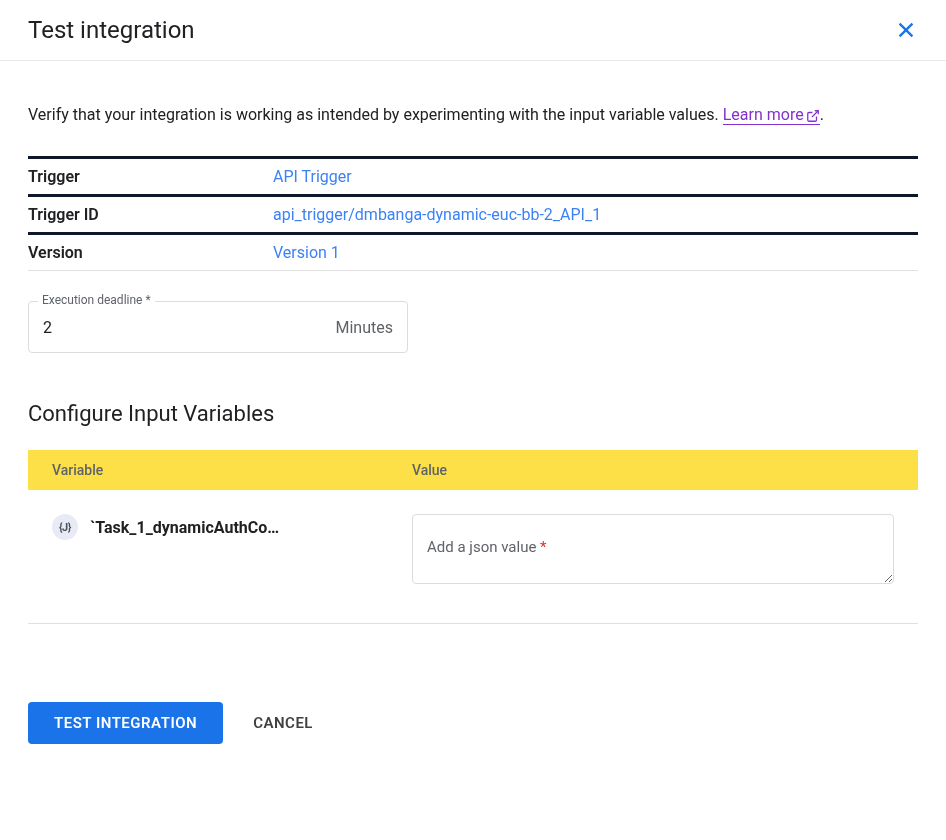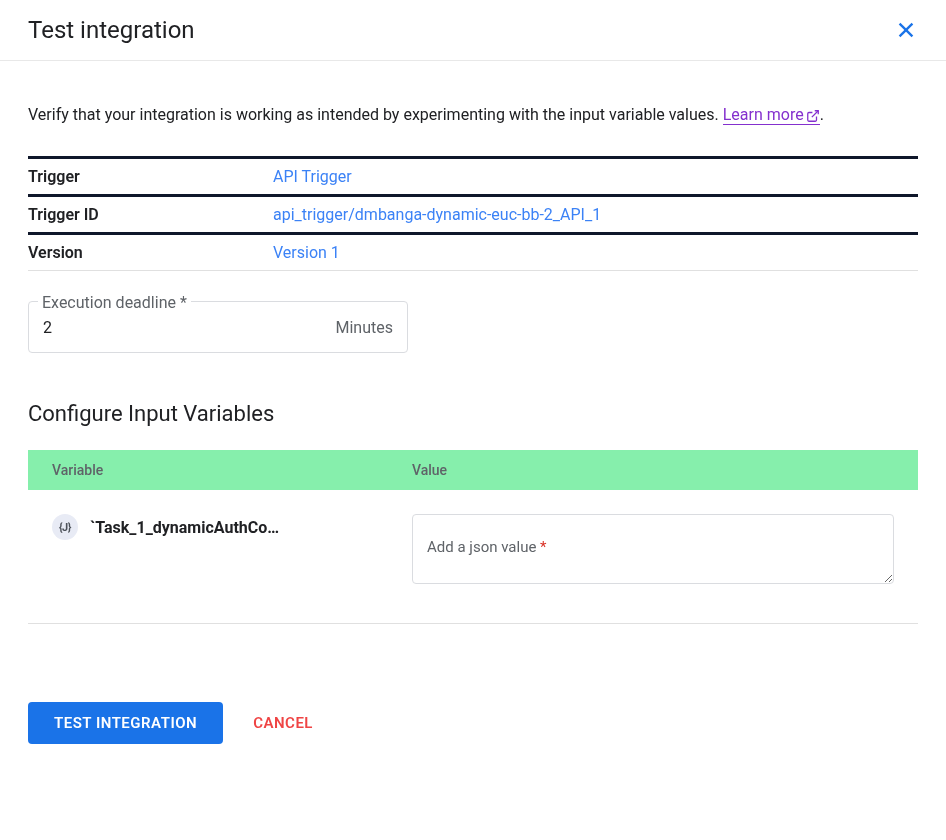--- a/index.html
+++ b/index.html
@@ -86,21 +86,21 @@
       position: relative;
       width: 380px;
       margin-bottom: 48px;
     }
     .input-field-label {
       position: absolute;
       top: -8px;
       left: 10px;
       background: #fff;
       padding: 0 4px;
-      font-size: 16px;
+      font-size: 12px;
       color: #5f6368;
     }
     .input-field {
       width: 100%;
       border: 1px solid #dadce0;
       border-radius: 4px;
       display: flex;
       align-items: center;
       padding: 0 14px;
       height: 52px;
@@ -121,21 +121,21 @@
       font-size: 22px;
       font-weight: 400;
       color: #202124;
       margin-bottom: 24px;
     }
     .variables-table {
       width: 100%;
       border-collapse: collapse;
     }
     .variables-table thead tr {
-      background: #86efac;
+      background: #fde047;
     }
     .variables-table th {
       text-align: left;
       padding: 12px 24px;
       font-size: 14px;
       font-weight: 500;
       color: #5f6368;
     }
     .variables-table th:first-child {
       width: 360px;
@@ -224,21 +224,21 @@
       padding: 12px 26px;
       font-size: 15px;
       font-weight: 600;
       letter-spacing: 0.5px;
       cursor: pointer;
       font-family: inherit;
     }
     .btn-text {
       background: none;
       border: none;
-      color: #ef4444;
+      color: #404040;
       font-size: 15px;
       font-weight: 600;
       letter-spacing: 0.5px;
       cursor: pointer;
       font-family: inherit;
     }
   </style>
 </head>
 <body>
 

